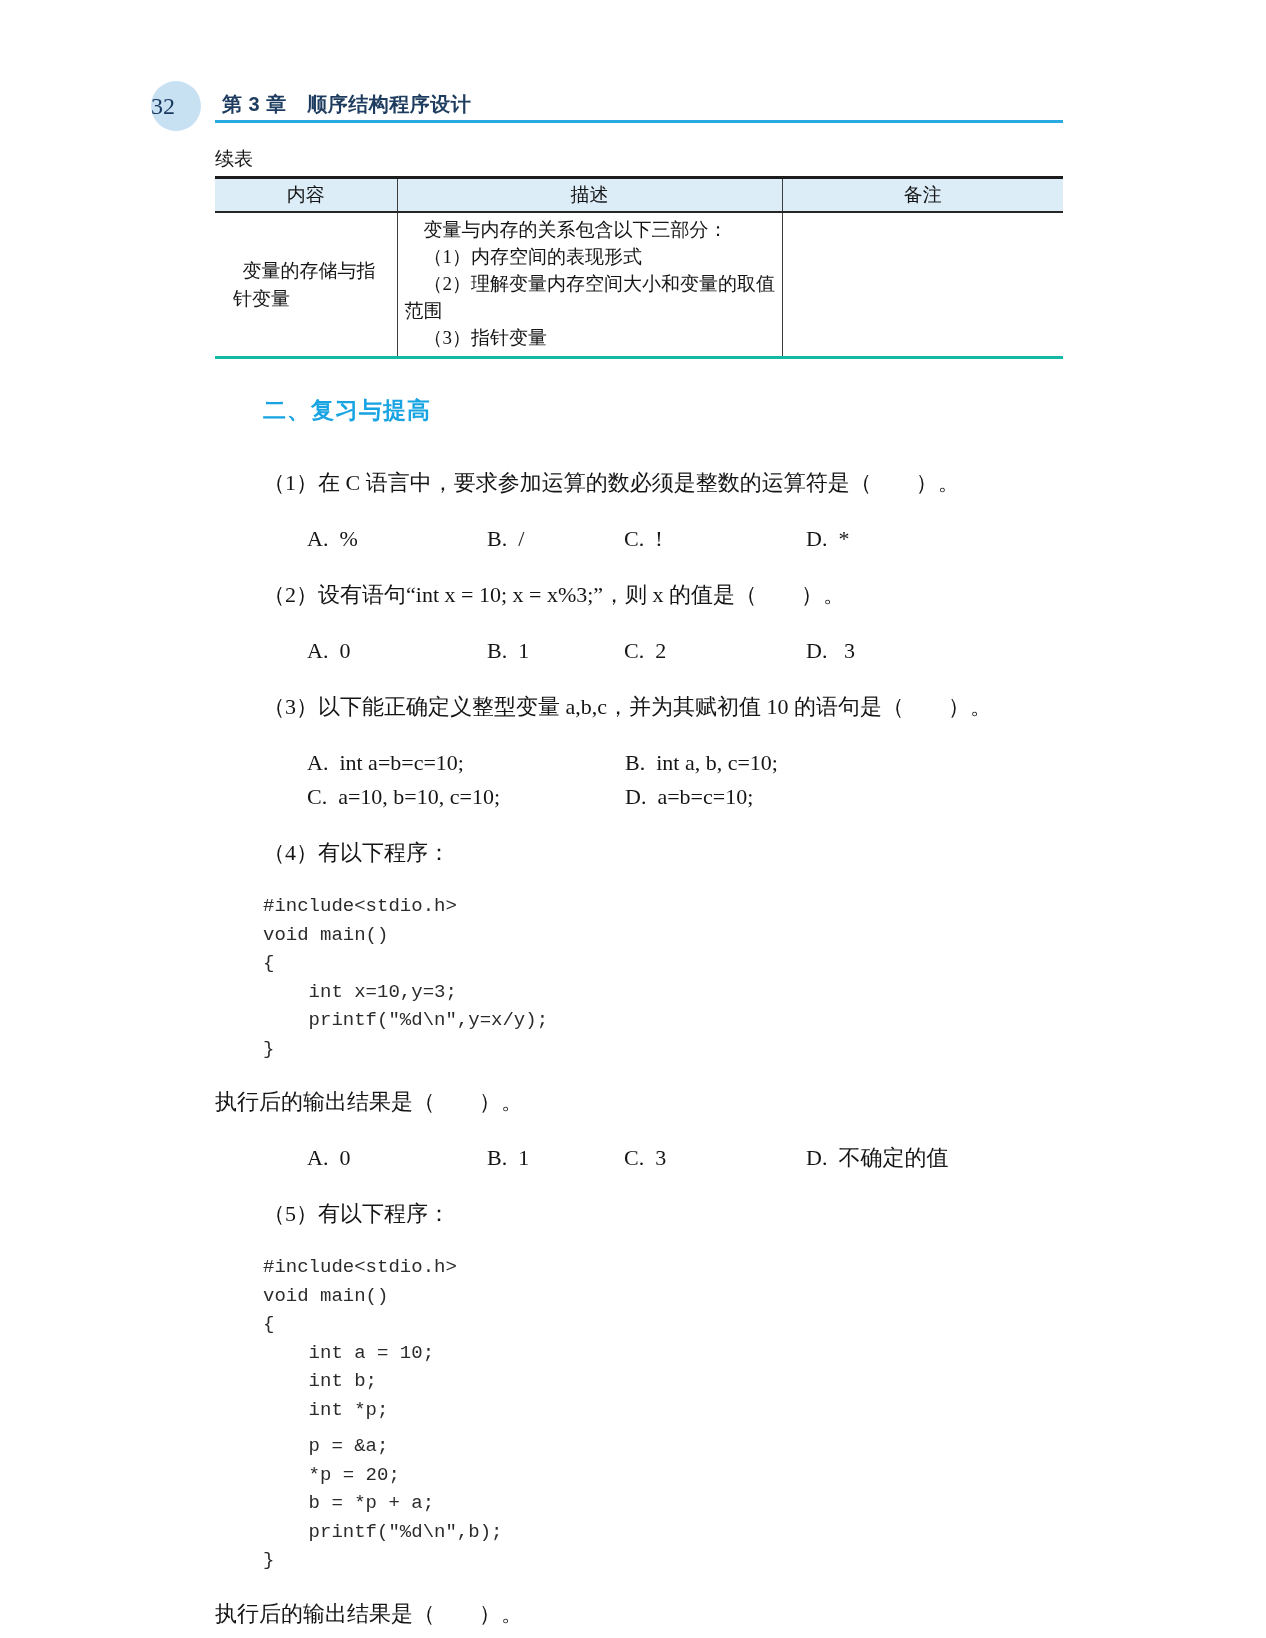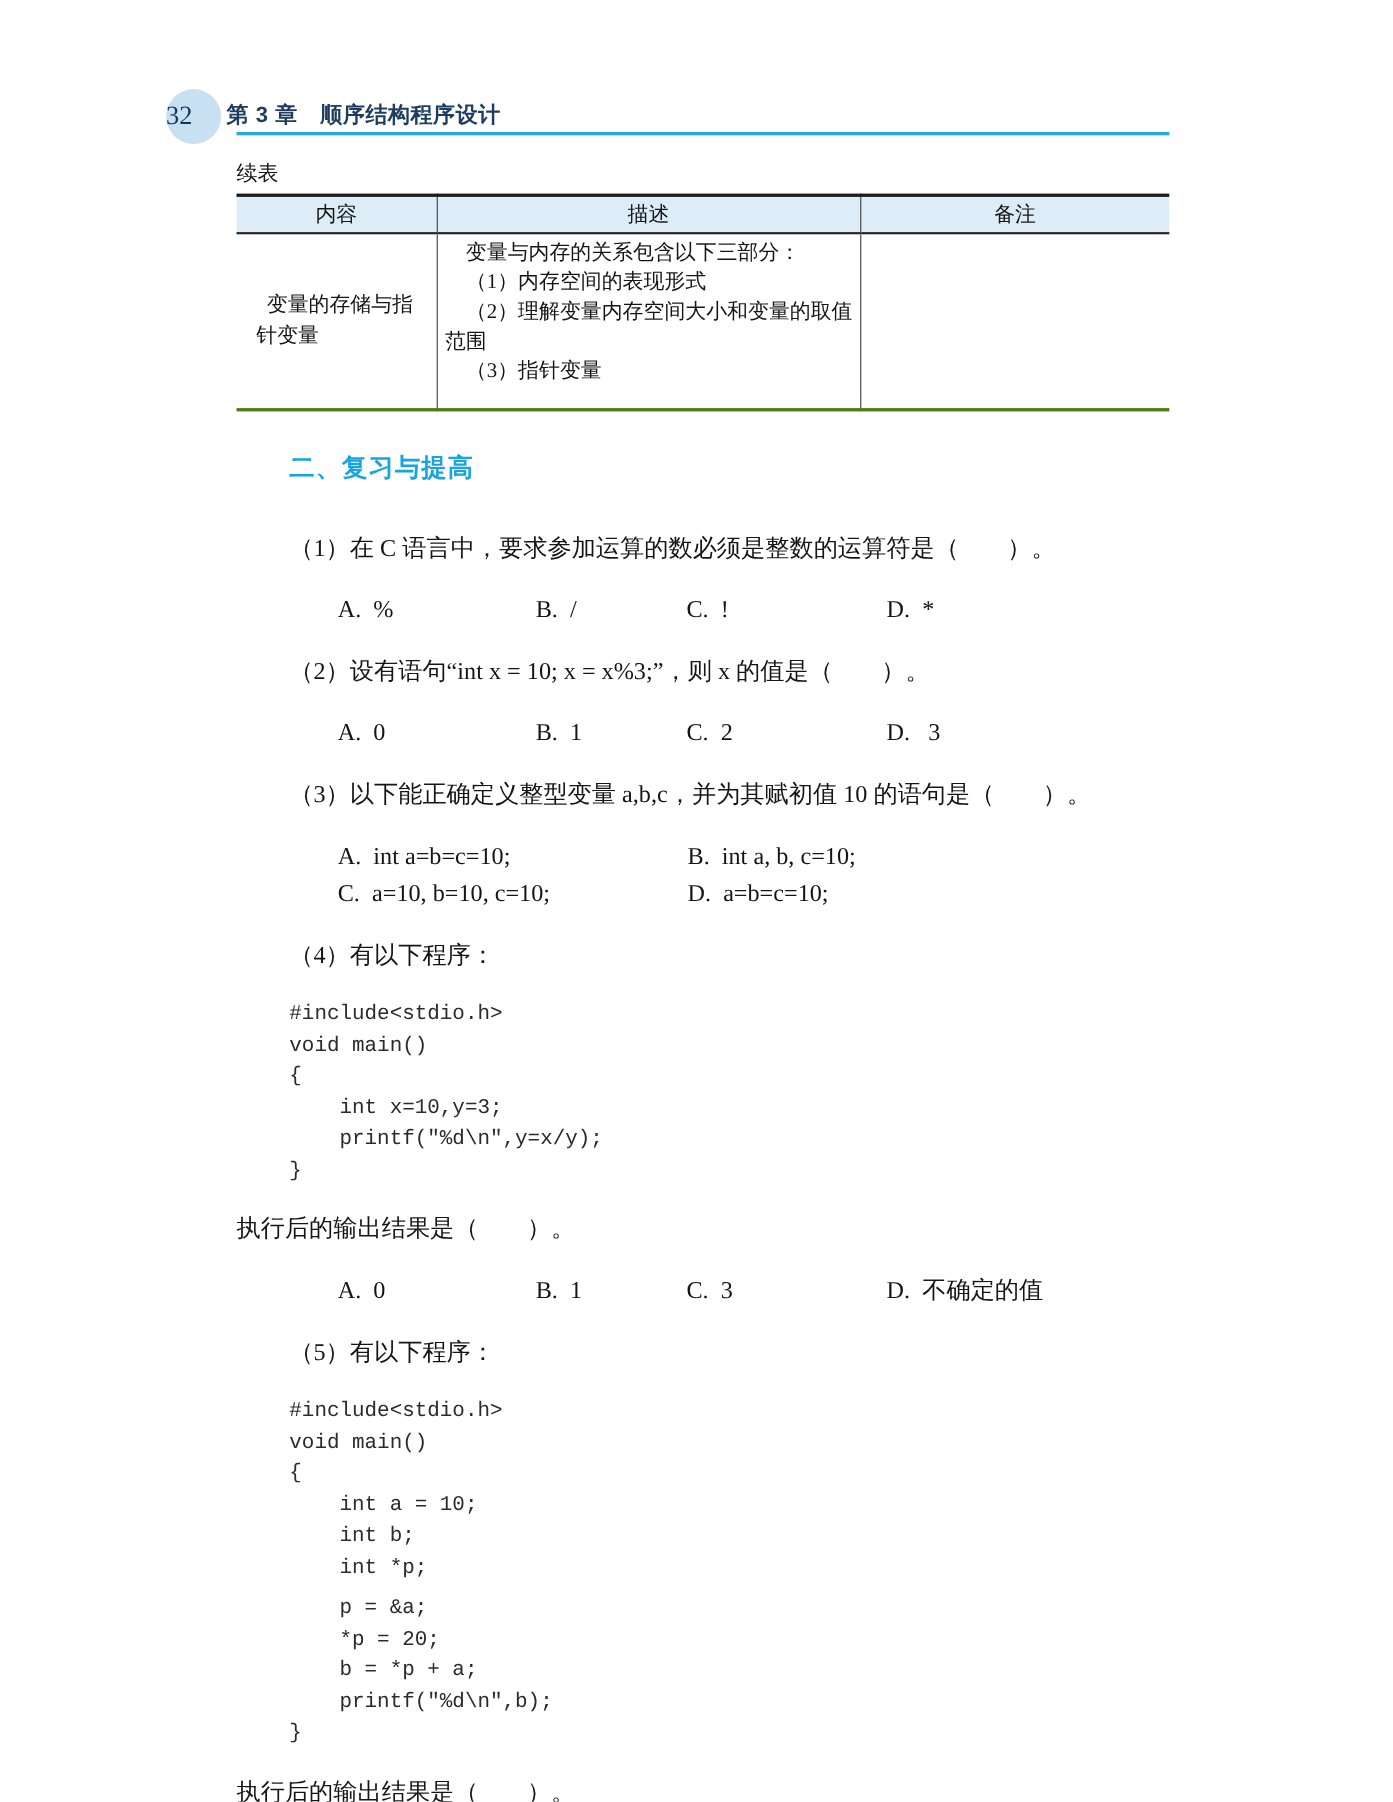--- a/index.html
+++ b/index.html
@@ -3,39 +3,39 @@
 <meta charset="utf-8">
 <style>
   html,body{margin:0;padding:0}
   body{width:1266px;height:1638px;position:relative;background:#ffffff;
        font-family:"Liberation Serif","DejaVu Serif",serif;color:#151515}
 
   
   .page-num{position:absolute;left:151px;top:81px;width:50px;height:50px;border-radius:50%;
             background:#c7e1f3;display:flex;align-items:center;
             font-size:24px;color:#17375e}
-  .chapter-title{position:absolute;left:206px;top:91px;
+  .chapter-title{position:absolute;left:222px;top:91px;
                  font-family:"Liberation Sans","DejaVu Sans",sans-serif;font-weight:700;
                  font-size:20px;color:#1d3c5f;letter-spacing:.5px}
   .header-rule{position:absolute;left:215px;top:120px;width:848px;height:3px;background:#29a9e1}
 
   
   .content{position:absolute;left:215px;top:146px;width:848px}
   .continued{height:30px;line-height:26px;text-align:left;font-size:19px}
 
   
   table.summary{width:100%;border-collapse:collapse;table-layout:fixed;
-                border-top:3px solid #1c1c1c;border-bottom:3px solid #4d7c0f}
+                border-top:3px solid #1c1c1c;border-bottom:3px solid #14b8a6}
   .summary th{background:#dcedf8;font-weight:400;font-size:19px;height:30px;
               border-bottom:2px solid #262626;text-align:center}
   .summary th+th,.summary td+td{border-left:1px solid #3d3d3d}
   .summary td{vertical-align:middle;font-size:19px;padding:2px 0}
   td.c1{padding:2px 18px}
   td.c1 .cell-text{line-height:28px;text-indent:.5em}
-  td.c2{padding:3px 6px 20px 7px}
+  td.c2{padding:3px 6px 5px 7px}
   td.c2 .dline{line-height:27px}
   td.c2 .dline.ind{text-indent:1em}
 
   
   .section-title{margin:36px 0 40px 48px;font-family:"Liberation Sans","DejaVu Sans",sans-serif;
                  font-size:23px;font-weight:700;color:#18a4e2;letter-spacing:1px}
 
   
   .line{font-size:22px;line-height:34px}
   .stem{padding-left:48px}

